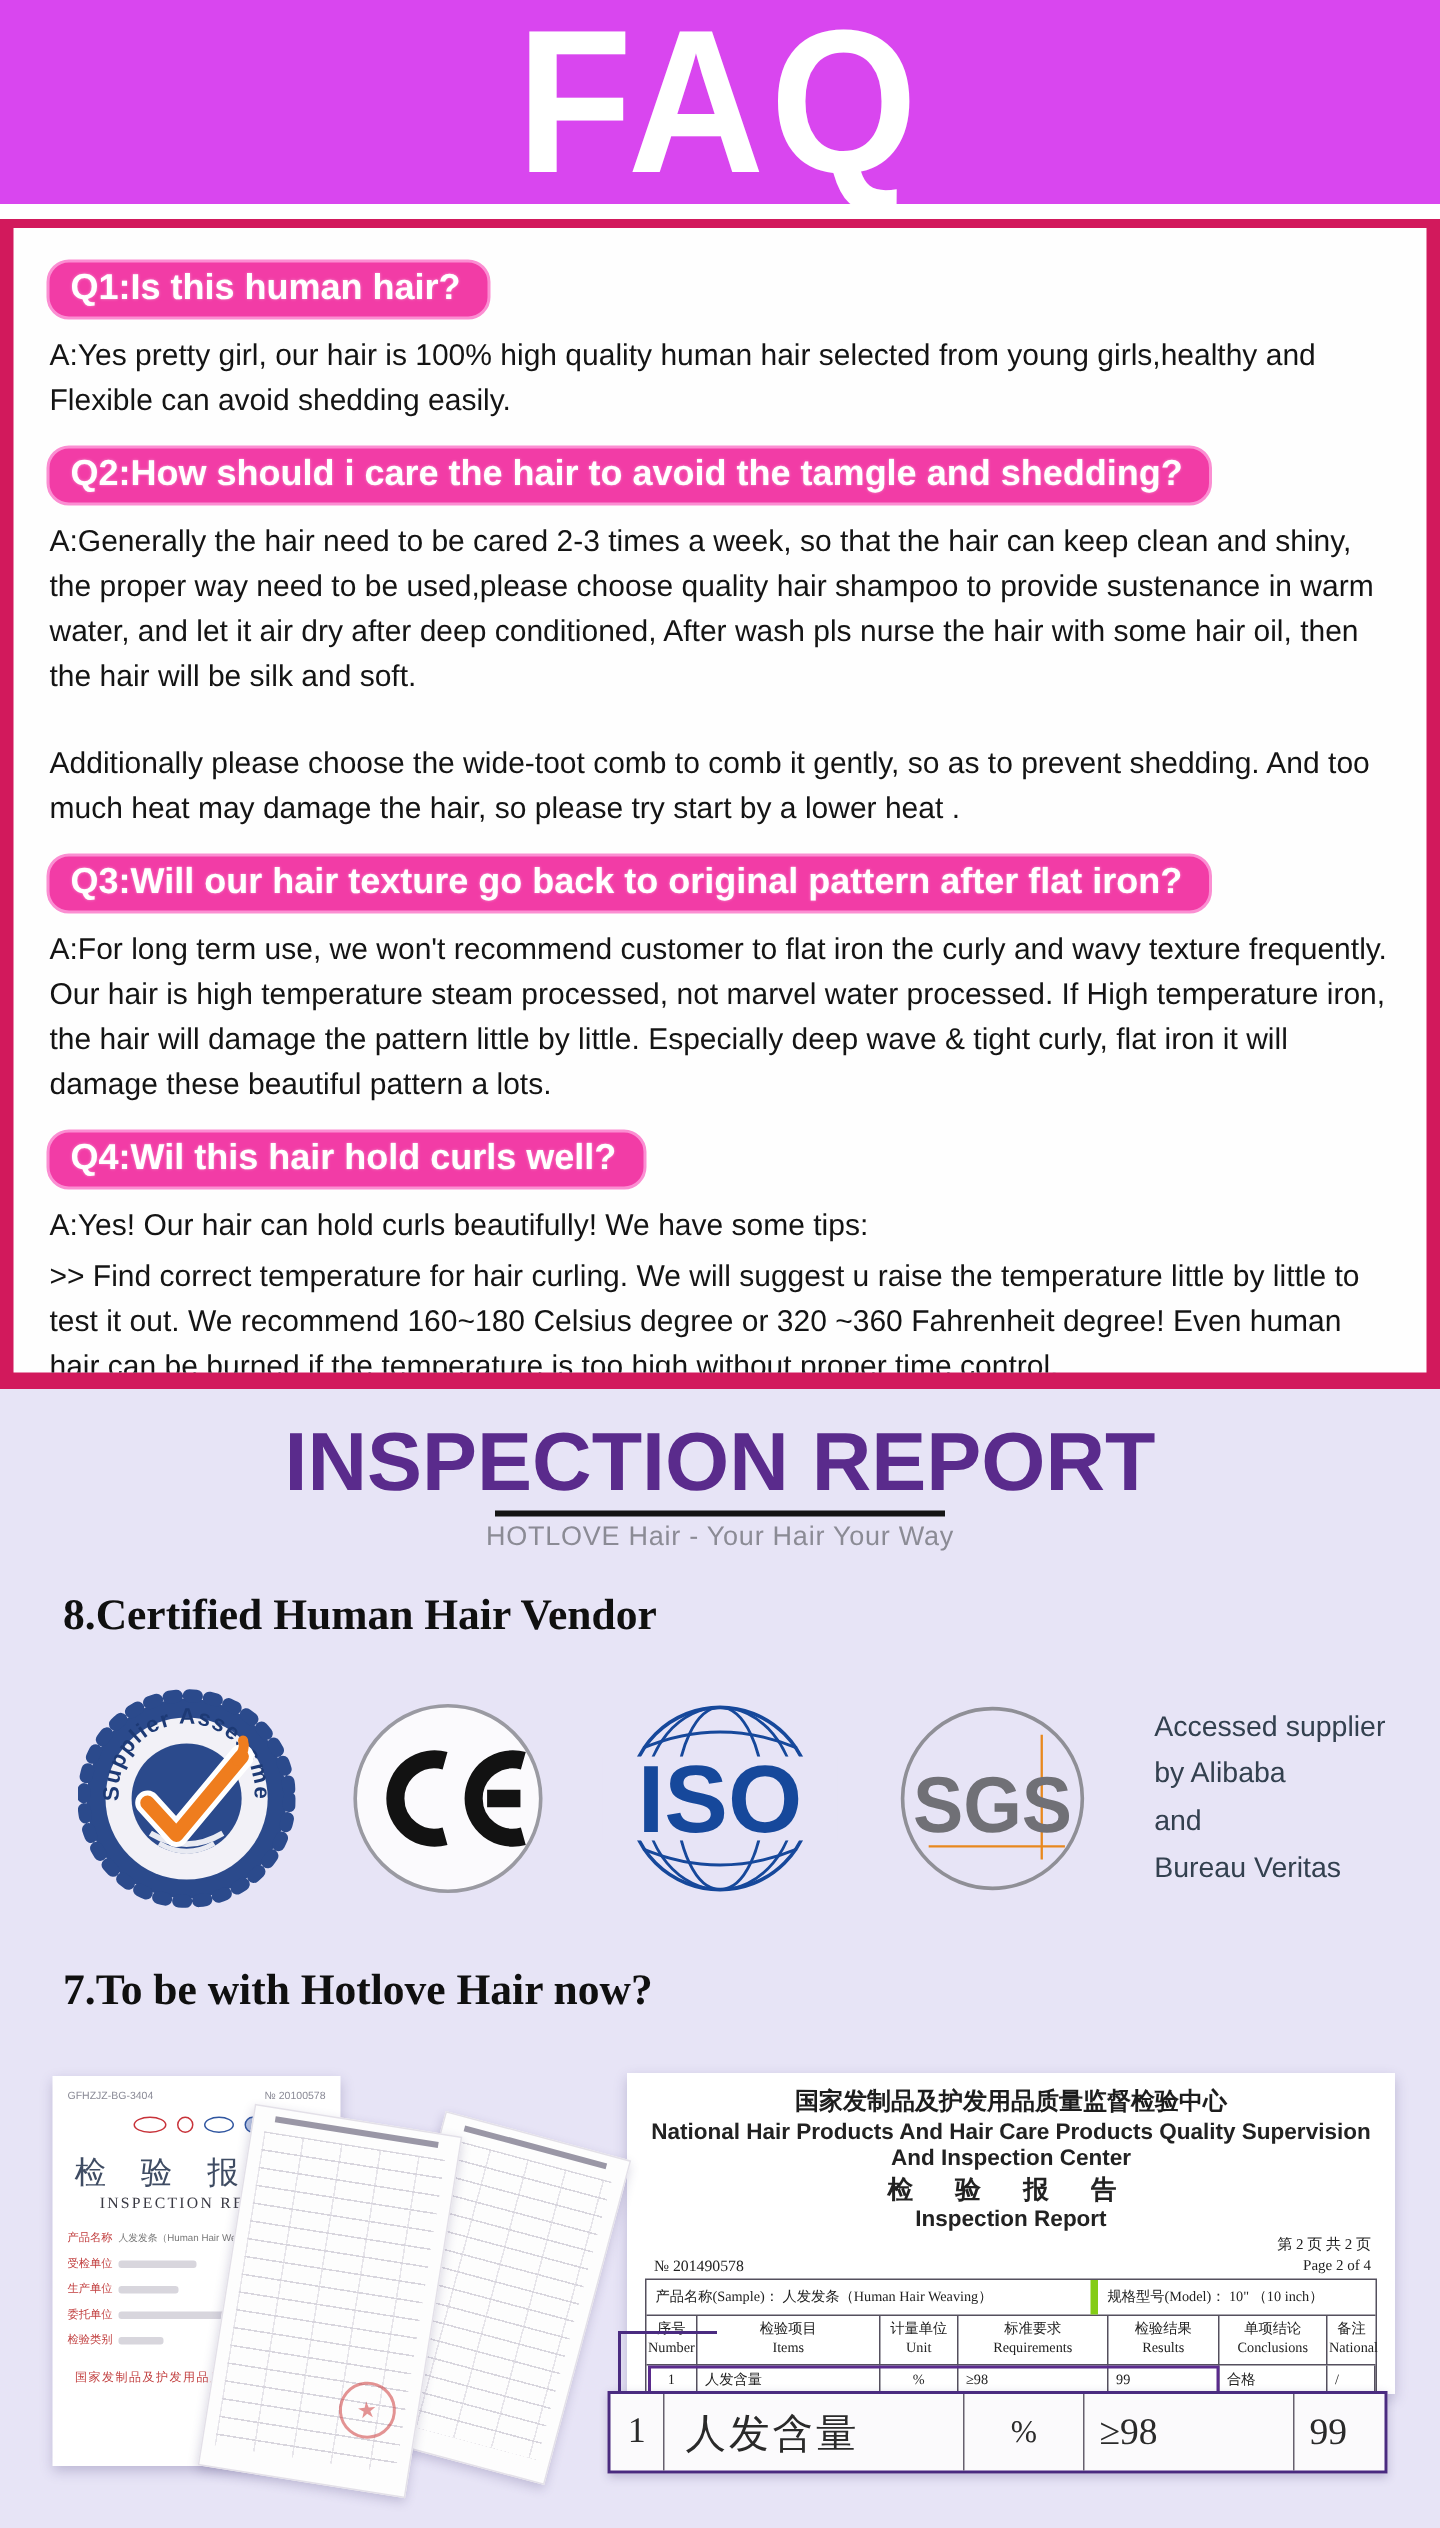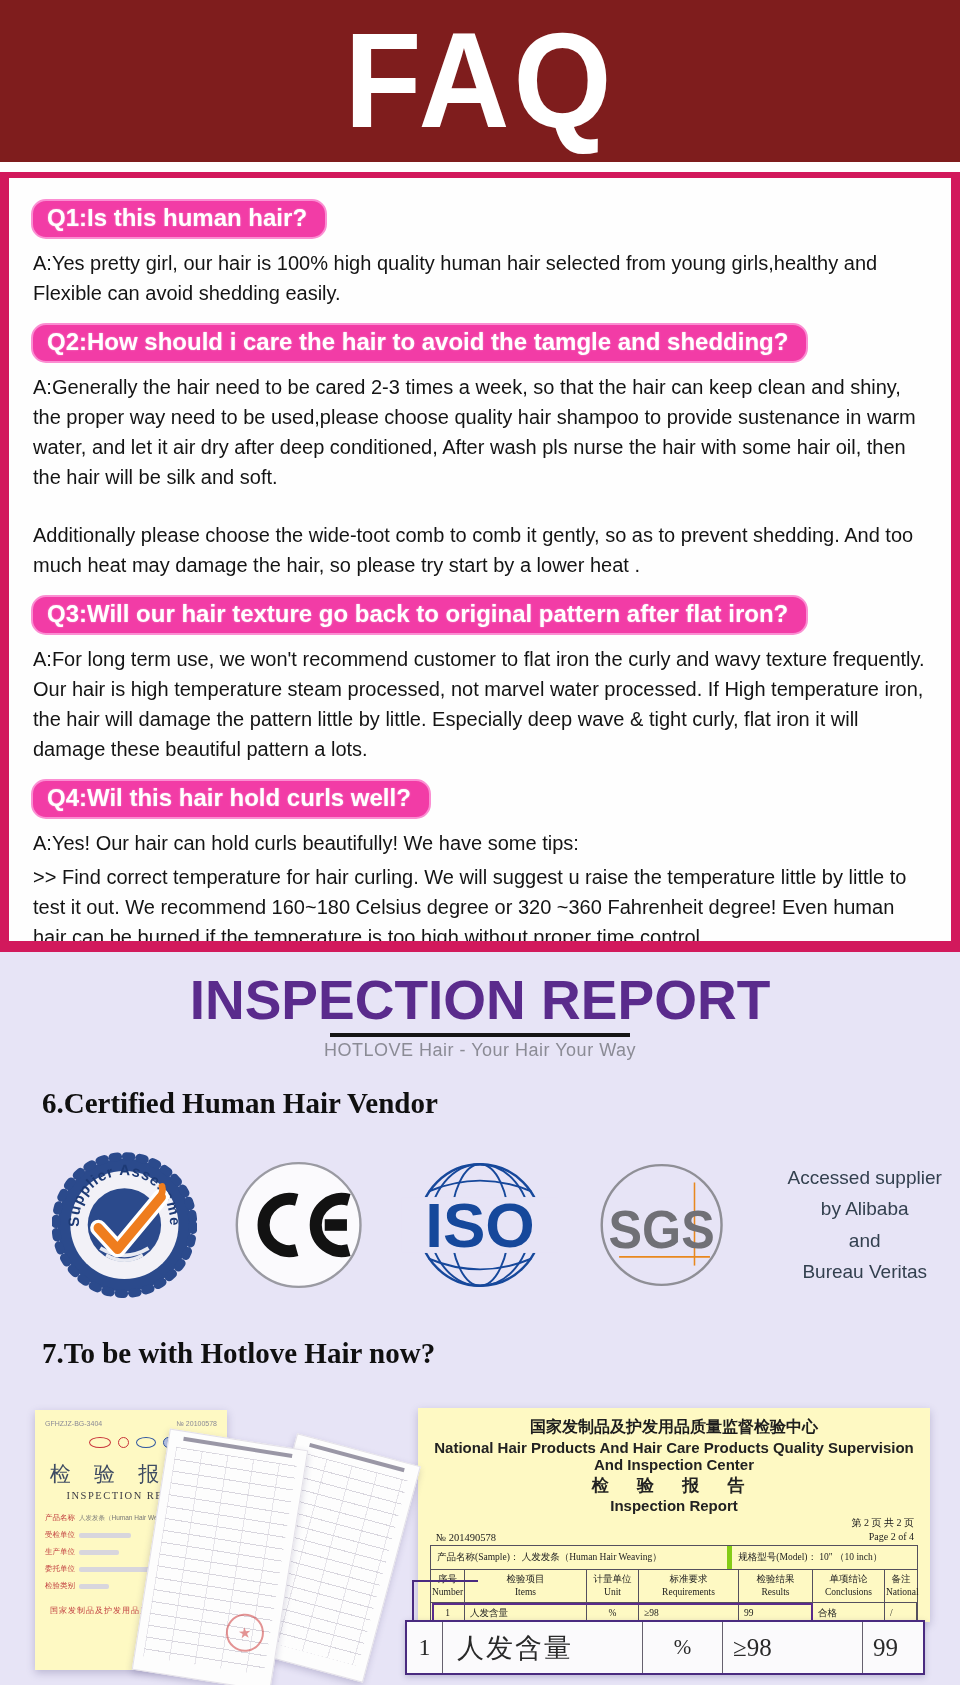--- a/index.html
+++ b/index.html
@@ -1,44 +1,44 @@
 <!DOCTYPE html>
 <html><head>
 <meta charset="utf-8">
 <style>
   * { box-sizing: border-box; margin: 0; padding: 0; }
   html,body { width:960px; }
   body { height:1685px; position:relative; background:#e7e4f6; font-family:"Liberation Sans", sans-serif; overflow:hidden; }
 
   
-  .banner { height:162px; background:#7f1d1d; display:flex; align-items:center; justify-content:center; overflow:hidden; }
+  .banner { height:136px; background:#d946ef; display:flex; align-items:center; justify-content:center; overflow:hidden; }
   .banner-title { color:#ffffff; font-size:126px; font-weight:bold; line-height:1; letter-spacing:4px; transform:scaleY(1.08); }
   .gap { height:10px; background:#ffffff; }
 
   
   .faq-box { height:780px; background:#fefefe; border:9px solid #d2195c; border-top-width:6px; border-bottom-width:11px;
              padding:10px 22px 8px 22px; overflow:hidden; }
   .q-pill { display:inline-block; background:#f23ca6; border:2px solid #fb8ed2; color:#ffffff;
             font-size:24px; font-weight:bold; padding:3px 18px 5px 14px; border-radius:15px;
             margin:11px 0 7px 0; text-shadow:0 0 2px rgba(255,255,255,.45); }
   .answer { font-size:20px; line-height:1.5; color:#141414; margin:2px 0 4px 2px; }
   .answer.spaced { margin-top:28px; }
 
   
   .report-section { height:753px; position:relative; background:#e7e4f6; }
   .report-title { text-align:center; padding-top:16px; font-size:55px; font-weight:bold; color:#5a2b8c; letter-spacing:0px; }
   .report-underline { width:300px; height:4px; background:#141414; margin:1px auto 3px auto; }
   .report-subtitle { text-align:center; color:#8b8b95; font-size:18px; letter-spacing:.5px; }
   .serif-heading { font-family:"Liberation Serif", serif; font-weight:bold; color:#101010; font-size:29px; margin:26px 0 0 42px; }
 
   .badges { display:flex; align-items:center; margin:22px 0 0 52px; gap:34px; height:165px; }
-  .badge-caption { width:200px; color:#33404f; font-size:19px; line-height:1.65; text-align:center; margin-left:6px; }
-
-  
-  .doc { position:absolute; background:#fef9c3; box-shadow:0 3px 8px rgba(60,50,110,.25); }
+  .badge-caption { width:200px; color:#33404f; font-size:19px; line-height:1.65; margin-left:6px; }
+
+  
+  .doc { position:absolute; background:#ffffff; box-shadow:0 3px 8px rgba(60,50,110,.25); }
   .left-doc { left:35px; top:458px; width:192px; height:260px; padding:10px 10px; z-index:1; }
   .left-doc .meta { display:flex; justify-content:space-between; color:#8a8a96; font-size:7px; }
   .left-doc .logos { display:flex; justify-content:center; gap:7px; margin:10px 0 12px 0; align-items:center; }
   .lg { height:11px; }
   .lg-oval-red { width:22px; border:1.5px solid #c8333a; border-radius:50%; }
   .lg-circ-red { width:11px; border:1.5px solid #c8333a; border-radius:50%; }
   .lg-oval-blue { width:20px; border:1.5px solid #3056a0; border-radius:50%; }
   .lg-circ-blue { width:11px; border:1.5px solid #3056a0; border-radius:50%; background:#b9c6e4; }
   .left-doc .t-cn { text-align:center; font-family:"Liberation Serif",serif; font-size:21px; letter-spacing:9px; color:#3f4c63; }
   .left-doc .t-en { text-align:center; font-family:"Liberation Serif",serif; font-size:10.5px; letter-spacing:1.5px; color:#3a3a44; margin:2px 0 12px 0; }
@@ -127,21 +127,21 @@
   <p class="answer">A:Yes! Our hair can hold curls beautifully! We have some tips:</p>
   <p class="answer">&gt;&gt; Find correct temperature for hair curling. We will suggest u raise the temperature little by little to test it out. We recommend 160~180 Celsius degree or 320 ~360 Fahrenheit degree! Even human hair can be burned if the temperature is too high without proper time control.</p>
 
 </div>
 
 <div class="report-section">
   <div class="report-title">INSPECTION REPORT</div>
   <div class="report-underline"></div>
   <div class="report-subtitle">HOTLOVE Hair - Your Hair Your Way</div>
 
-  <h2 class="serif-heading">6.Certified Human Hair Vendor</h2>
+  <h2 class="serif-heading">8.Certified Human Hair Vendor</h2>
 
   <div class="badges">
 
     <svg width="152" height="152" viewBox="0 0 150 150">
       <circle cx="75" cy="75" r="69" fill="#2b4a8c"></circle>
       <circle cx="75" cy="75" r="71" fill="none" stroke="#2b4a8c" stroke-width="9" stroke-dasharray="5 9" stroke-linecap="round"></circle>
       <circle cx="75" cy="75" r="56" fill="#f2f1f7"></circle>
       <circle cx="75" cy="75" r="38" fill="#2b4a8c"></circle>
       <path d="M50 99 Q75 114 100 99" stroke="#e8eaf2" stroke-width="4" fill="none"></path>
       <path d="M56 106 Q75 117 94 106" stroke="#e8eaf2" stroke-width="3.5" fill="none"></path>

